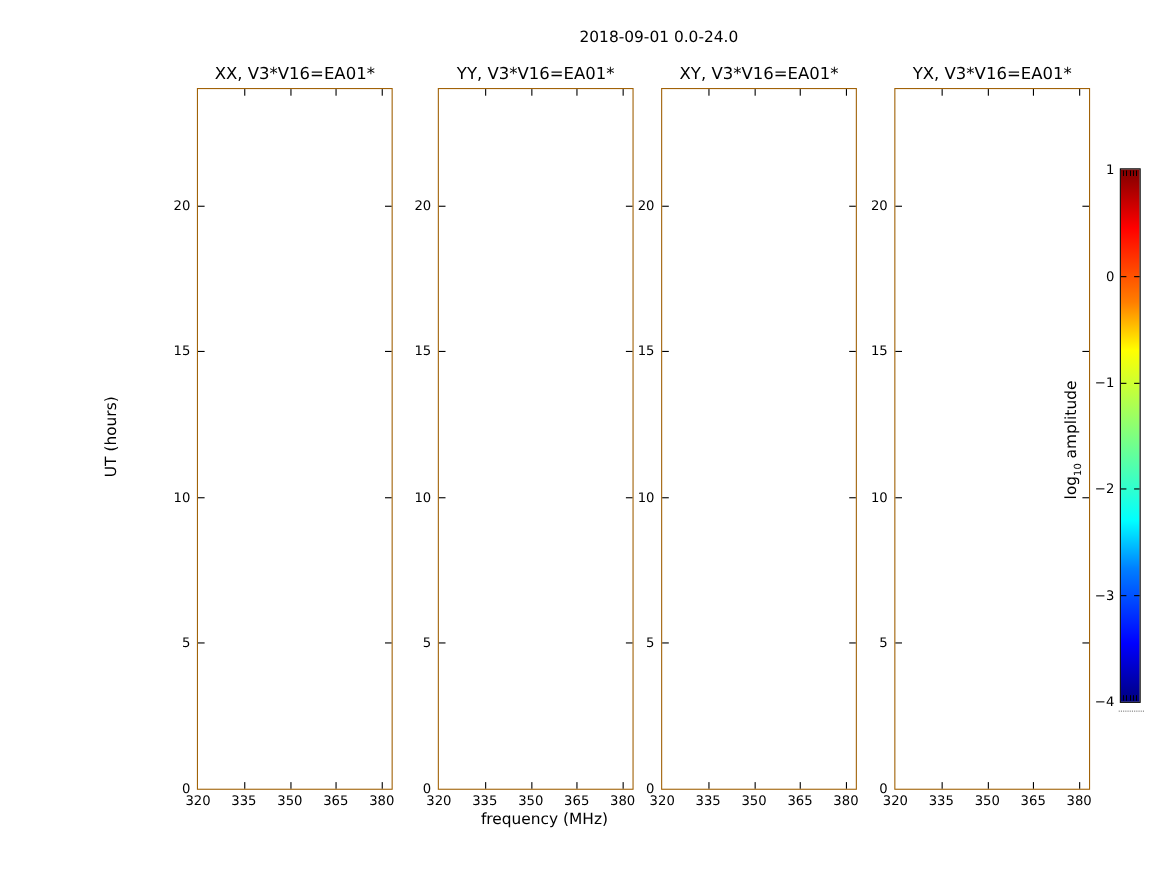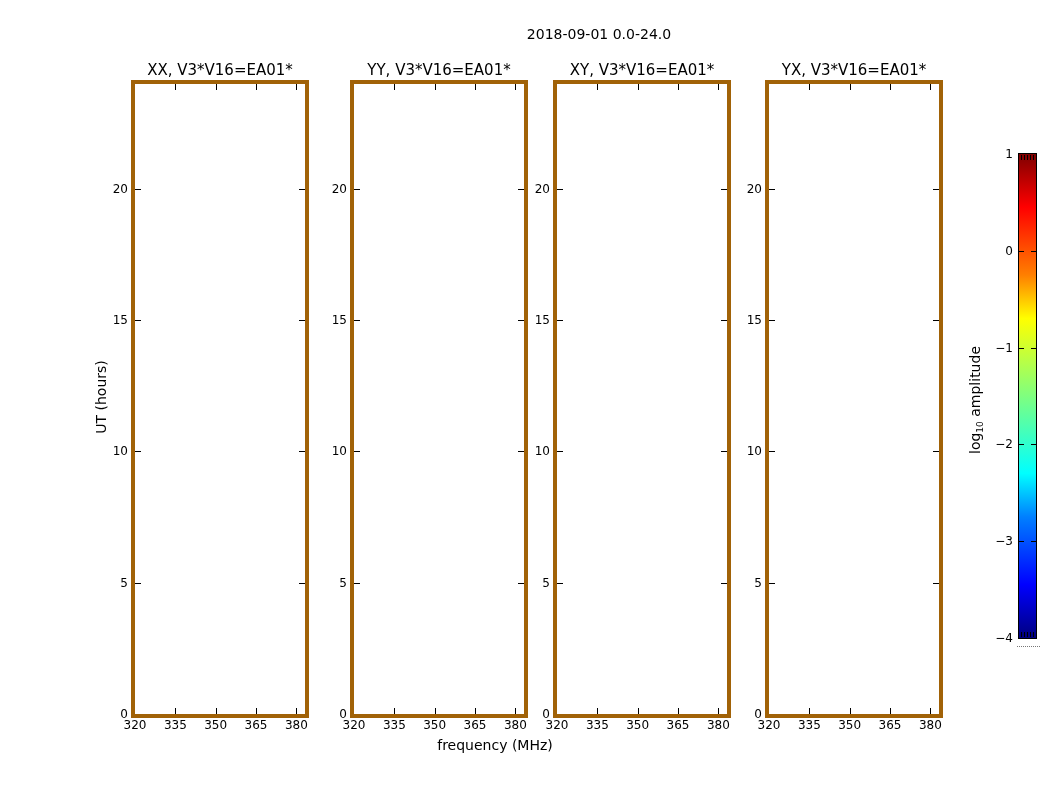--- a/index.html
+++ b/index.html
@@ -1,21 +1,21 @@
 <!DOCTYPE html>
 <html><head>
 <meta charset="utf-8">
 <style>
   html,body{margin:0;padding:0;background:#fff;}
   .fig{position:relative;width:1050px;height:800px;background:#fff;
        font-family:"DejaVu Sans", sans-serif;color:#000;overflow:hidden;}
   .suptitle{position:absolute;top:26px;left:589px;transform:translateX(-50%);
             font-size:14px;white-space:nowrap;margin-left:10px;}
   .panel{position:absolute;top:80px;height:638px;width:178px;
-         border:4px solid #a16207;background:#fff;box-sizing:border-box;}
+         border:1px solid #a16207;background:#fff;box-sizing:border-box;margin-left:48px;}
   .ptitle{position:absolute;bottom:calc(100% + 5px);left:0;width:100%;
           text-align:center;font-size:15px;white-space:nowrap;}
   .tk{position:absolute;background:#000;}
   .tb{width:1px;height:6px;bottom:0;}
   .tt{width:1px;height:6px;top:0;}
   .tl{width:6px;height:1px;left:0;}
   .tr{width:6px;height:1px;right:0;}
   .xlab{position:absolute;top:calc(100% + 5px);transform:translateX(-50%);
         font-size:12px;line-height:1;white-space:nowrap;}
   .ylab{position:absolute;right:calc(100% + 7px);transform:translateY(-50%);

